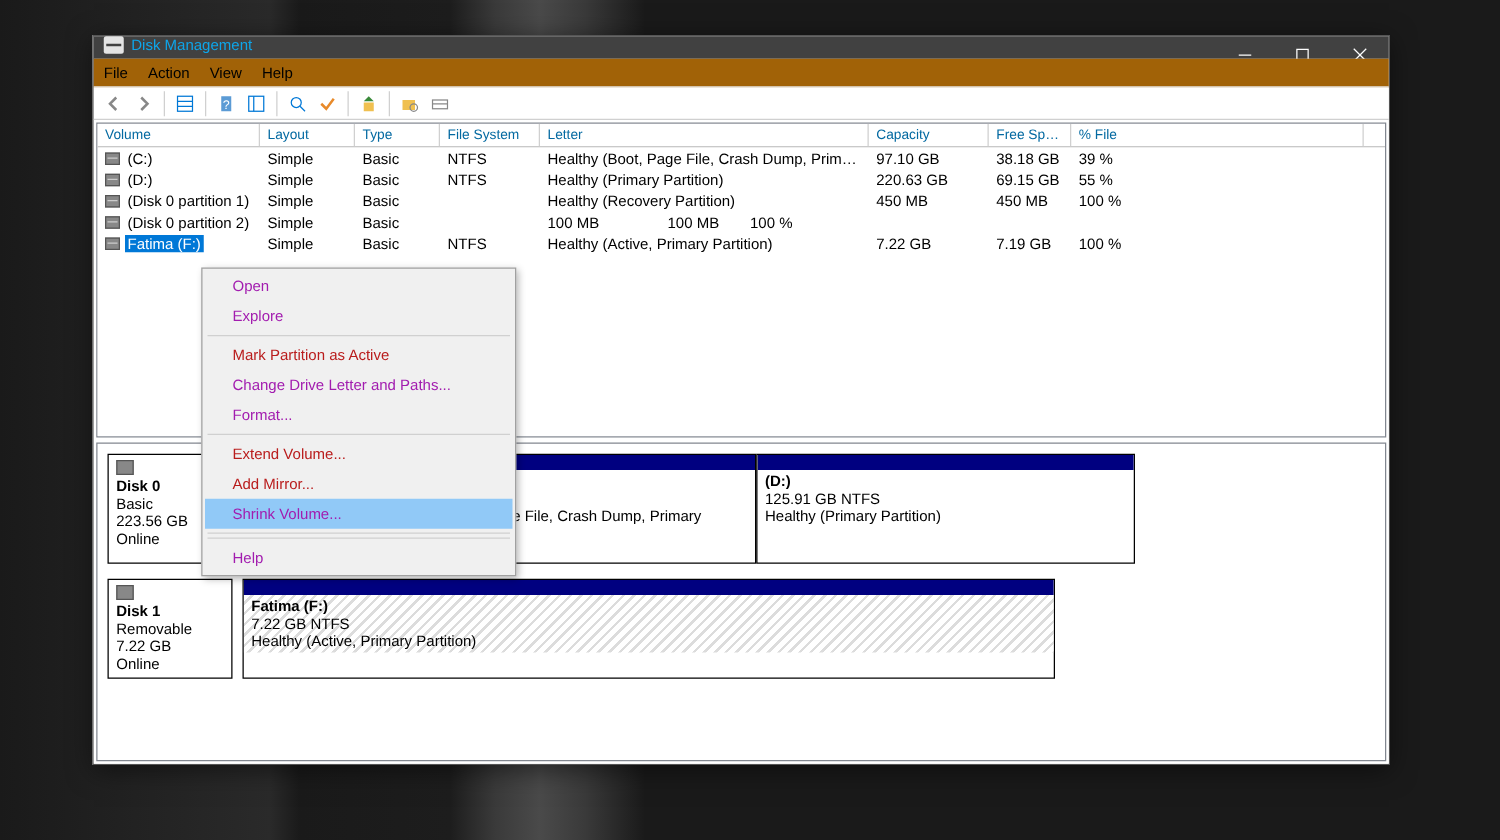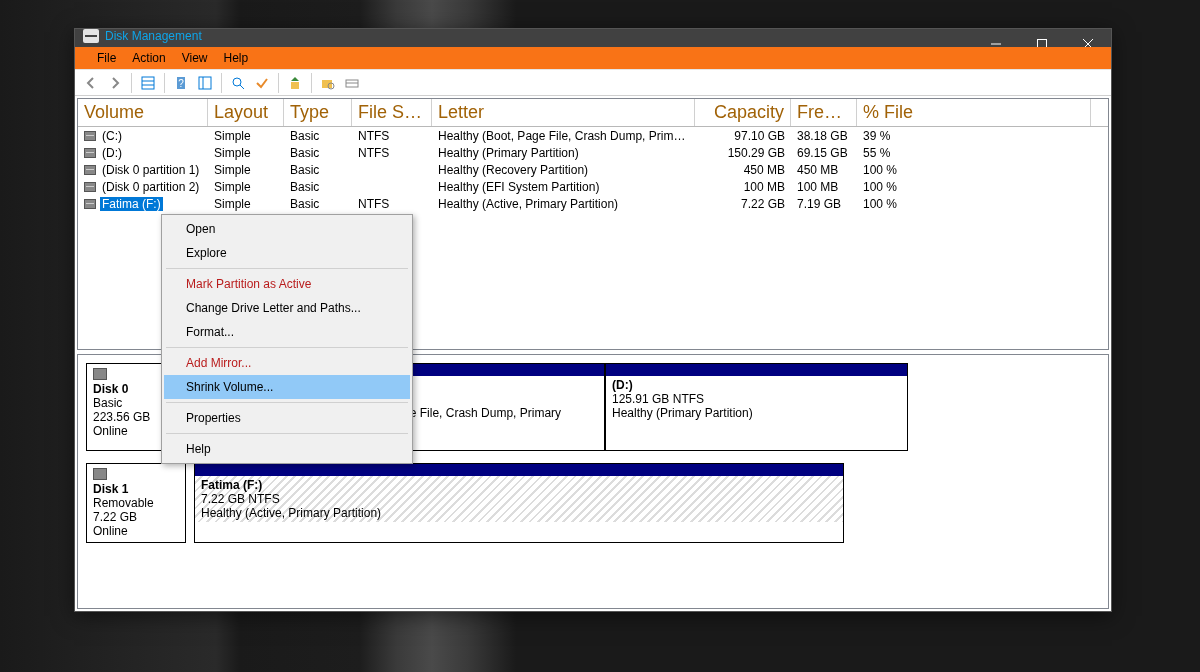--- a/index.html
+++ b/index.html
@@ -47,23 +47,23 @@
   .tb-title { font-size: 12px; }
   .tb-spacer { flex: 1; }
   .tb-btn {
     width: 46px; height: 30px;
     display:flex; align-items:center; justify-content:center;
     color:#fff;
   }
   .tb-btn svg { width:12px; height:12px; stroke:#fff; stroke-width:1; fill:none;}
   
   .menubar {
-    background:#f97316;
-    display:flex;
-    padding: 2px 14px;
+    background:#a16207;
+    display:flex;
+    padding: 2px 0;
     border-bottom: 1px solid #e5e5e5;
   }
   .menubar .mitem {
     padding: 2px 8px;
     font-size: 12px;
   }
   
   .toolbar {
     background:#fff;
     display:flex;
@@ -99,42 +99,42 @@
     height:252px;
   }
   .headers {
     display:flex;
     background:#fff;
     border-bottom:1px solid #b8b8b8;
   }
   .hcell {
     border-right:1px solid #d0d0d0;
     padding:3px 6px;
-    font-size:18px;
-    color:#a16207;
+    font-size:11px;
+    color:#0369a1;
     overflow:hidden; white-space:nowrap; text-overflow:ellipsis;
   }
   .rows { flex:1; overflow:auto; background:#fff;}
   .row {
     display:flex;
     padding:0;
     height:17px;
     align-items:center;
   }
   .row .cell {
     padding:0 6px;
     font-size:12px;
     white-space:nowrap; overflow:hidden; text-overflow:ellipsis;
   }
   .c-vol { width:130px;}
   .c-layout{ width:76px;}
   .c-type{ width:68px;}
   .c-fs{ width:80px;}
   .c-status{ width:263px;}
-  .c-cap{ width:96px;text-align:right;}
+  .c-cap{ width:96px;}
   .c-free{ width:66px;}
   .c-pct{ width:234px;}
   .row.sel .cell:first-child .label {
     background:#0078d7;
     color:#fff;
   }
   .volicon {
     display:inline-block; width:12px; height:10px;
     background:#888; border:1px solid #555;
     margin-right:4px; vertical-align:middle;
@@ -205,21 +205,21 @@
     width:252px;
     background:#f0f0f0;
     border:1px solid #a0a0a0;
     box-shadow:2px 2px 6px rgba(0,0,0,.3);
     padding:2px;
     z-index:100;
   }
   .cm-item {
     padding:5px 22px;
     font-size:12px;
-    color:#000000;
+    color:#a21caf;
   }
   .cm-item.hl { background:#91c9f7; }
   .cm-item.disabled { color:#b91c1c; }
   .cm-sep { height:1px; background:#d0d0d0; margin:3px 2px; }
 </style>
 </head>
 <body>
 
 <div class="window">
 
@@ -341,40 +341,39 @@
             <div class="cell c-cap">97.10 GB</div>
             <div class="cell c-free">38.18 GB</div>
             <div class="cell c-pct">39 %</div>
           </div>
           <div class="row">
             <div class="cell c-vol"><span class="volicon"></span><span class="label">(D:)</span></div>
             <div class="cell c-layout">Simple</div>
             <div class="cell c-type">Basic</div>
             <div class="cell c-fs">NTFS</div>
             <div class="cell c-status">Healthy (Primary Partition)</div>
-            <div class="cell c-cap">150.29 GB</div>
+            <div class="cell c-cap">220.63 GB</div>
             <div class="cell c-free">69.15 GB</div>
             <div class="cell c-pct">55 %</div>
           </div>
           <div class="row">
             <div class="cell c-vol"><span class="volicon"></span><span class="label">(Disk 0 partition 1)</span></div>
             <div class="cell c-layout">Simple</div>
             <div class="cell c-type">Basic</div>
             <div class="cell c-fs"></div>
             <div class="cell c-status">Healthy (Recovery Partition)</div>
             <div class="cell c-cap">450 MB</div>
             <div class="cell c-free">450 MB</div>
             <div class="cell c-pct">100 %</div>
           </div>
           <div class="row">
             <div class="cell c-vol"><span class="volicon"></span><span class="label">(Disk 0 partition 2)</span></div>
             <div class="cell c-layout">Simple</div>
             <div class="cell c-type">Basic</div>
             <div class="cell c-fs"></div>
-            <div class="cell c-status">Healthy (EFI System Partition)</div>
             <div class="cell c-cap">100 MB</div>
             <div class="cell c-free">100 MB</div>
             <div class="cell c-pct">100 %</div>
           </div>
           <div class="row sel">
             <div class="cell c-vol"><span class="volicon"></span><span class="label">Fatima (F:)</span></div>
             <div class="cell c-layout">Simple</div>
             <div class="cell c-type">Basic</div>
             <div class="cell c-fs">NTFS</div>
             <div class="cell c-status">Healthy (Active, Primary Partition)</div>
@@ -434,19 +433,19 @@
 </div>
 
 <div class="context-menu" id="ctx">
     <div class="cm-item">Open</div>
     <div class="cm-item">Explore</div>
     <div class="cm-sep"></div>
     <div class="cm-item disabled">Mark Partition as Active</div>
     <div class="cm-item">Change Drive Letter and Paths...</div>
     <div class="cm-item">Format...</div>
     <div class="cm-sep"></div>
+    <div class="cm-item disabled">Extend Volume...</div>
     <div class="cm-item disabled">Add Mirror...</div>
     <div class="cm-item hl">Shrink Volume...</div>
     <div class="cm-sep"></div>
-    <div class="cm-item">Properties</div>
     <div class="cm-sep"></div>
     <div class="cm-item">Help</div>
   </div>
 
 </body></html>

